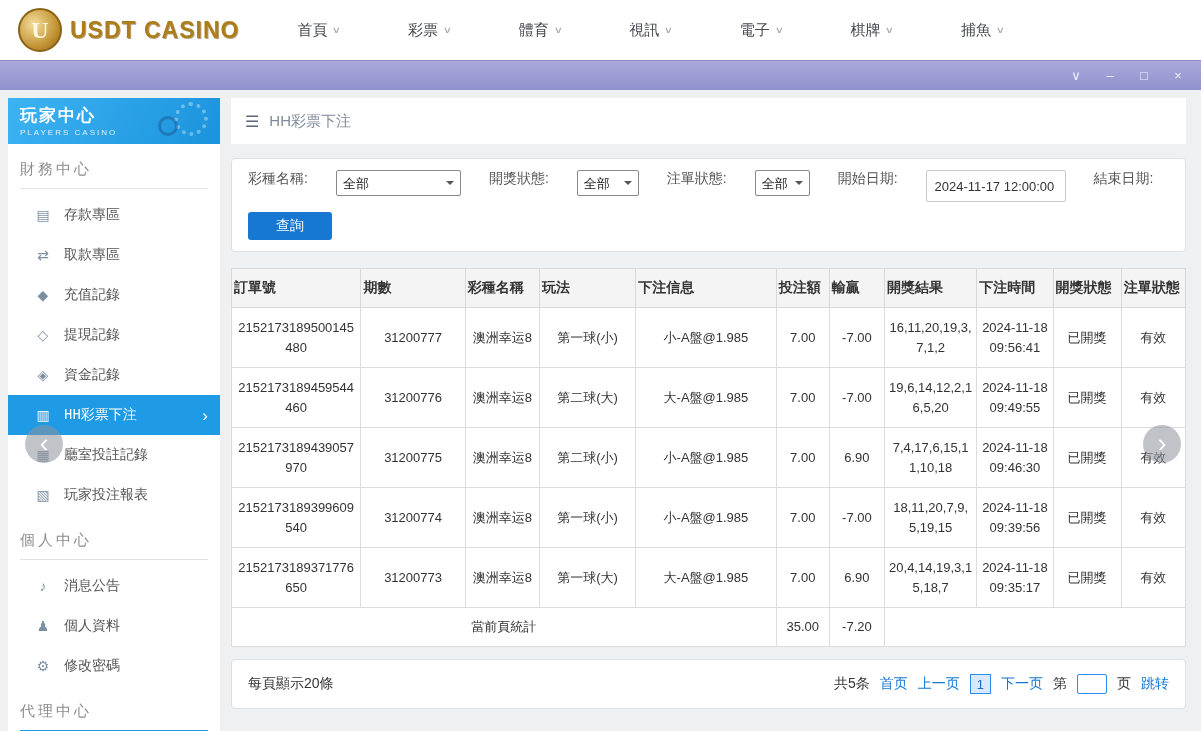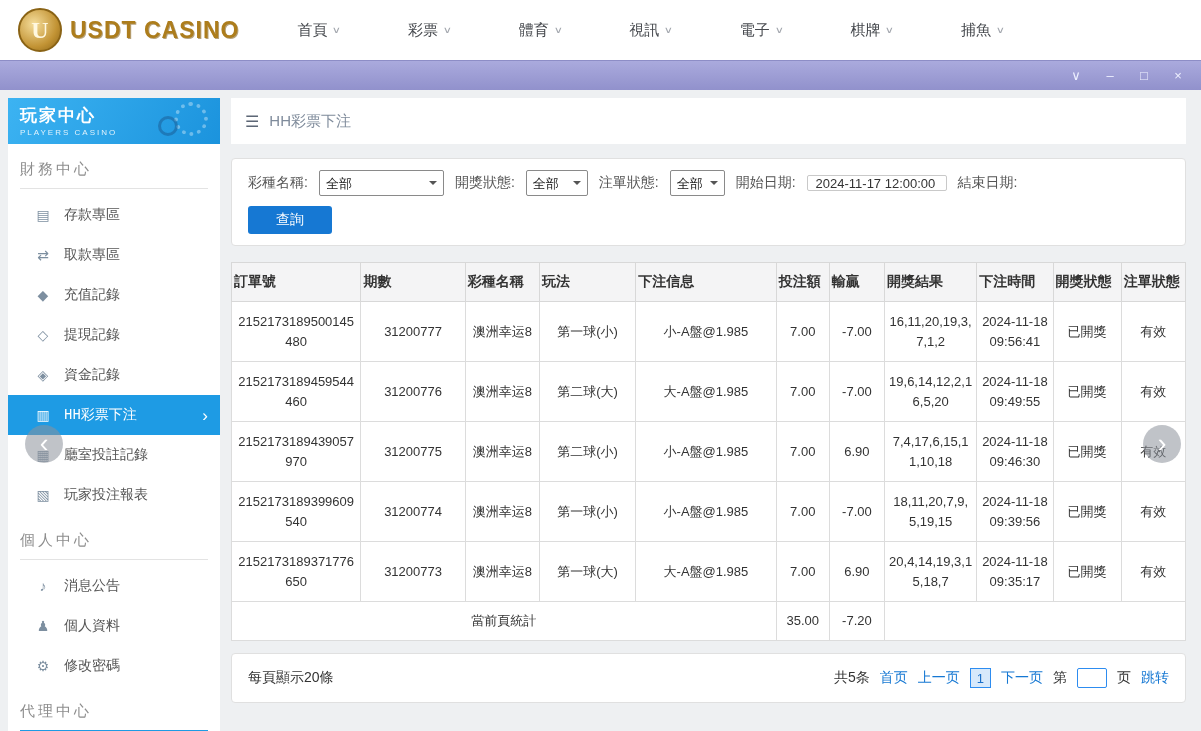--- a/index.html
+++ b/index.html
@@ -54,29 +54,29 @@
 
   
   .breadcrumb { height:46px; background:#fff; display:flex; align-items:center; gap:10px;
     padding:0 14px; margin-bottom:14px; }
   .crumb-burger { font-size:16px; color:#5d6776; cursor:pointer; }
   .crumb-title { font-size:15px; color:#7f8b9b; }
 
   
   .filter-card { background:#fff; border:1px solid #e0e0e0; border-radius:4px;
     padding:11px 16px; margin-bottom:16px; }
-  .filter-row { display:flex; align-items:center; gap:11px; flex-wrap:nowrap; }
+  .filter-row { display:flex; gap:28px; flex-wrap:nowrap; }
   .f-label { font-size:14px; color:#555; white-space:nowrap; }
   .select-wrap { position:relative; display:inline-block; }
   .select-wrap select { appearance:none; -webkit-appearance:none; height:26px;
     border:1px solid #8a8a8a; border-radius:2px; background:#fff; font-size:13px; color:#222;
     padding:2px 20px 2px 6px; font-family:inherit; }
   .select-wrap::after { content:""; position:absolute; right:7px; top:11px;
     border:4px solid transparent; border-top-color:#555; pointer-events:none; }
-  .date-input { height:16px; width:140px; border:1px solid #c9c9c9; border-radius:2px;
+  .date-input { height:32px; width:140px; border:1px solid #c9c9c9; border-radius:2px;
     padding:0 8px; font-size:13px; color:#333; font-family:inherit; }
   .btn-row { margin-top:10px; }
   .btn-primary { background:#1678d3; color:#fff; border:none; border-radius:3px;
     height:28px; padding:0 28px; font-size:14px; cursor:pointer; font-family:inherit; }
 
   
   table.bets { width:100%; border-collapse:collapse; table-layout:fixed; background:#fff;
     margin-bottom:12px; }
   table.bets th { background:#f4f4f5; font-size:14px; font-weight:bold; color:#333;
     border:1px solid #d8d8d8; padding:10px 2px; text-align:left; }

